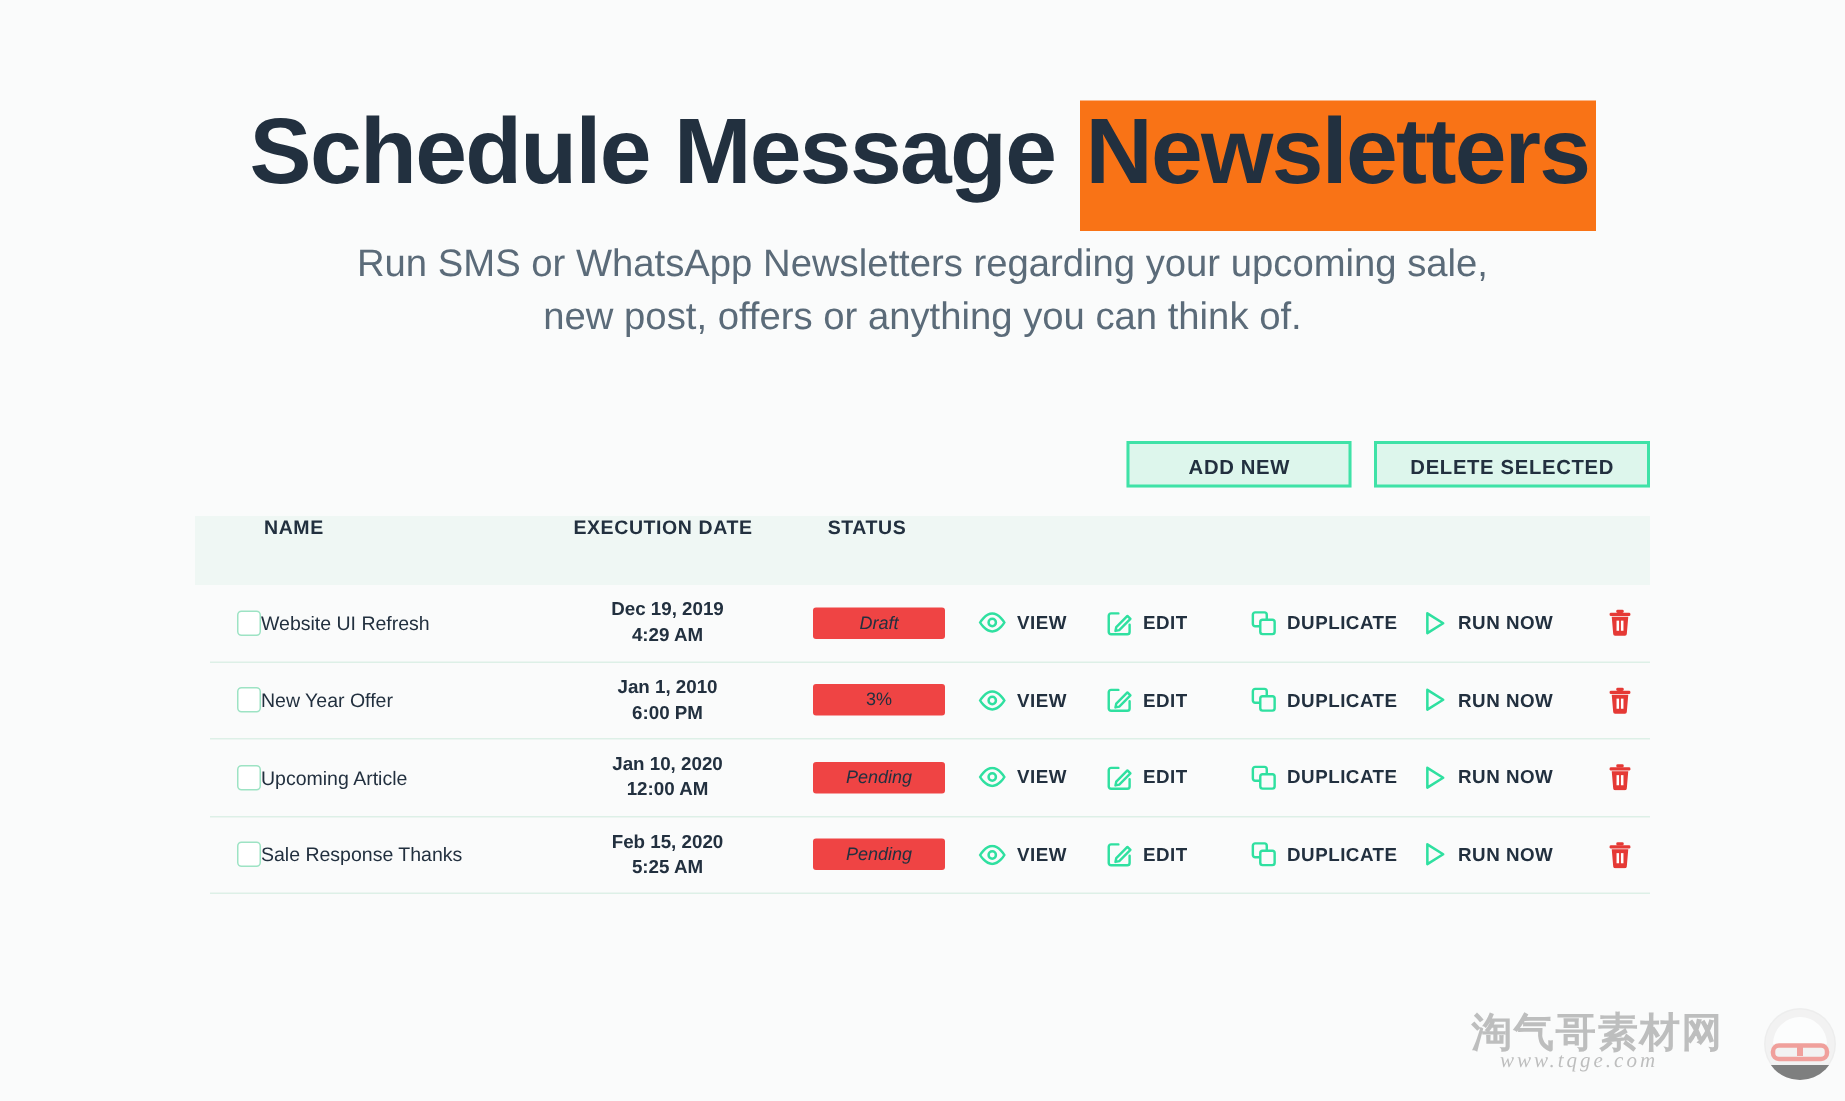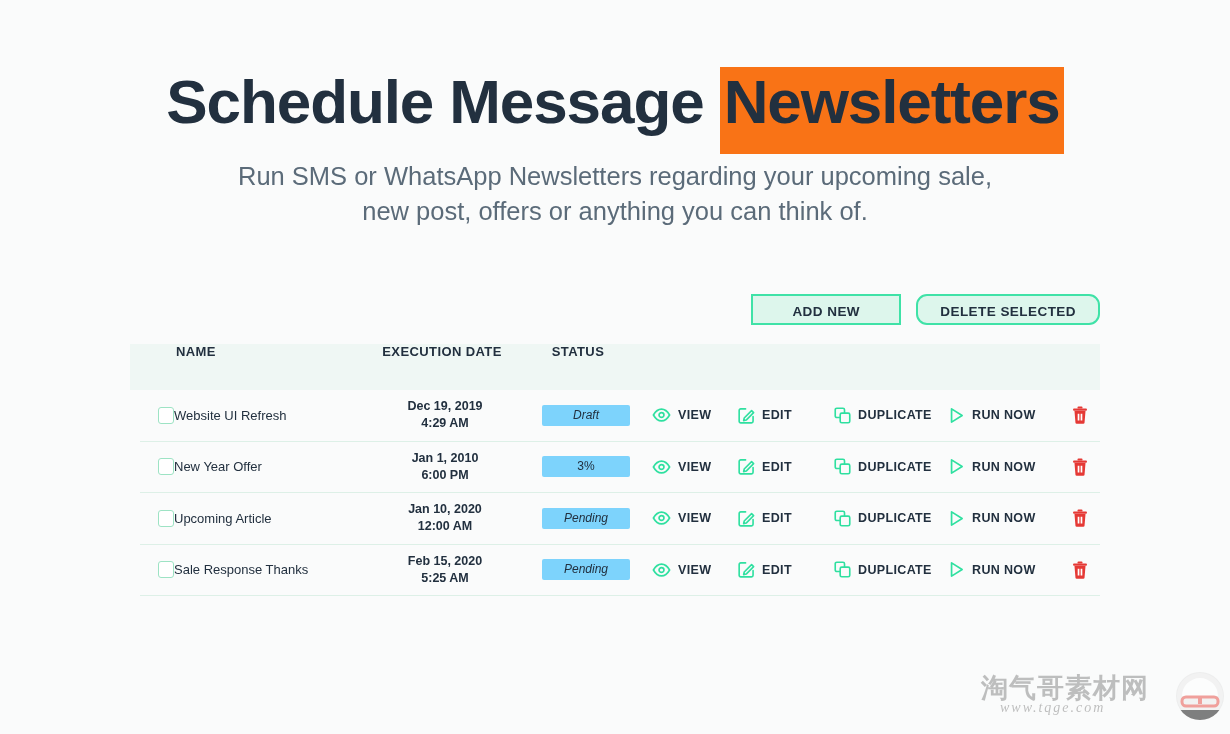--- a/index.html
+++ b/index.html
@@ -54,21 +54,21 @@
     letter-spacing:.45px;
     height:31px;
     line-height:31px;
     padding:0 22px;
     box-sizing:border-box;
     cursor:pointer;
     font-family:"Liberation Sans", sans-serif;
     white-space:nowrap;
   }
   .btn-add{min-width:150px;}
-  .btn-del{min-width:150px;border-radius:11px;}
+  .btn-del{min-width:150px;}
 
   
   .table-wrap{
     position:absolute;
     left:130px;
     top:344px;
     width:970px;
   }
   .thead{
     background:#eff7f4;
@@ -123,21 +123,21 @@
     font-size:12.5px;
     font-weight:bold;
     line-height:17px;
     color:#22303f;
   }
   .cell-status{
     width:132px;flex:0 0 132px;
     display:flex;justify-content:center;
   }
   .badge{
-    background:#7dd3fc;
+    background:#ef4444;
     color:#22303f;
     font-size:12px;
     font-style:italic;
     width:88px;
     height:21px;
     line-height:21px;
     text-align:center;
     border-radius:2px;
   }
   .badge.plain{font-style:normal;}

